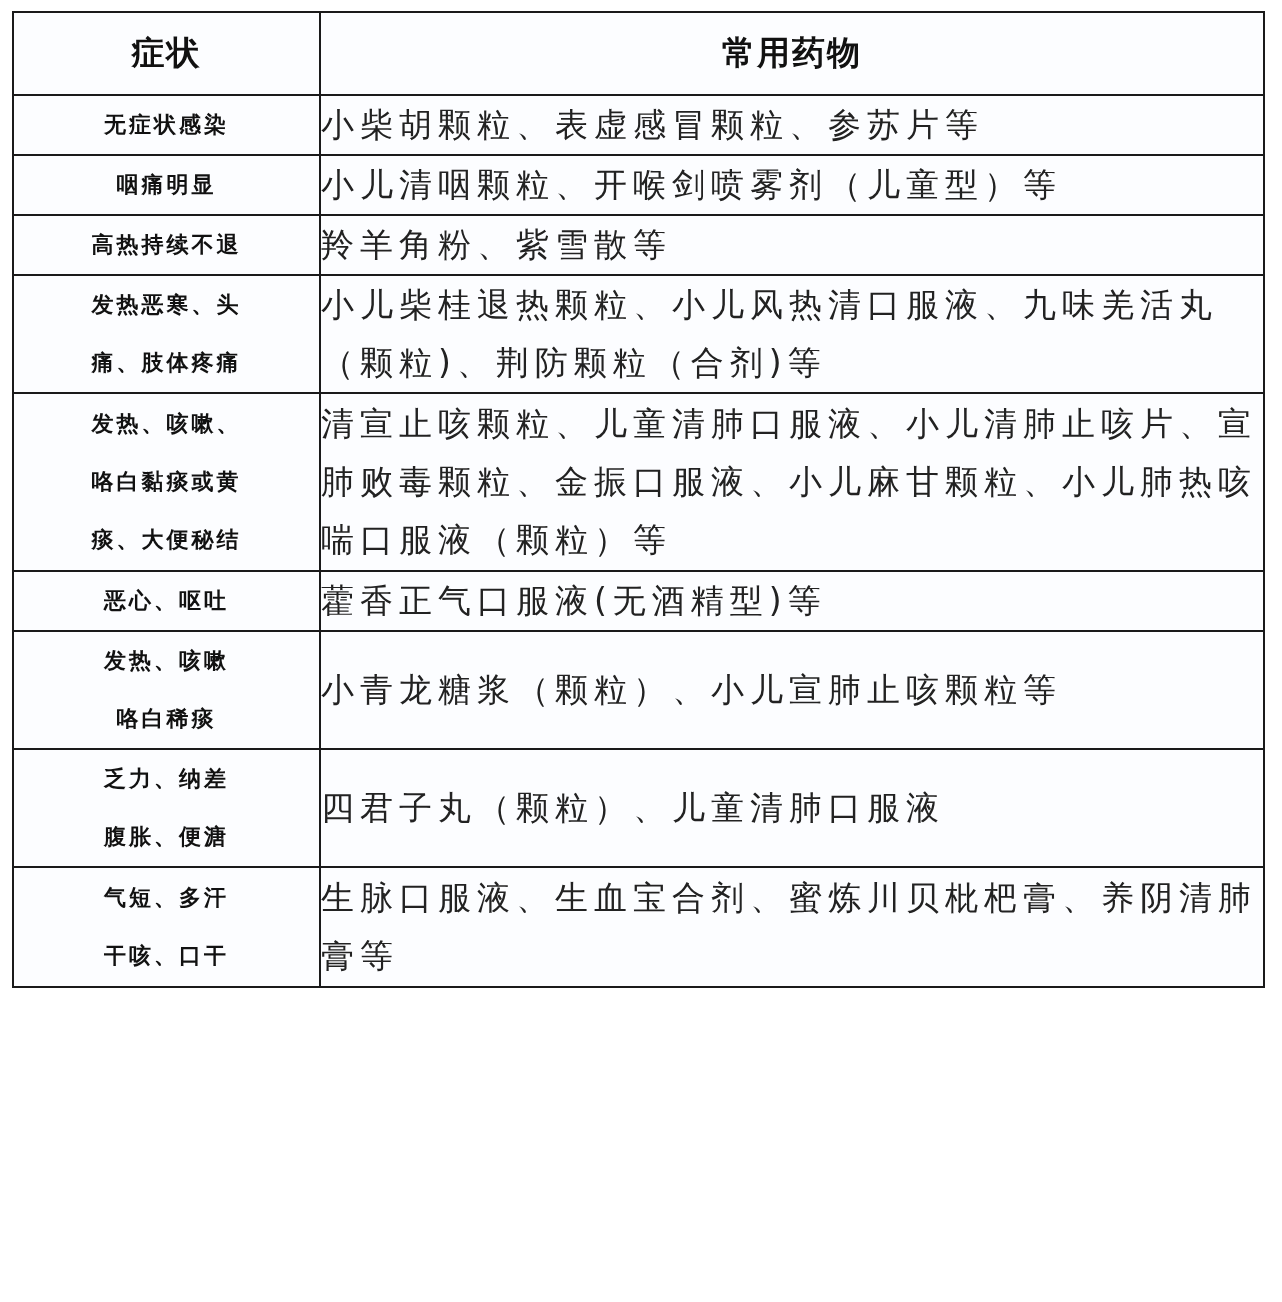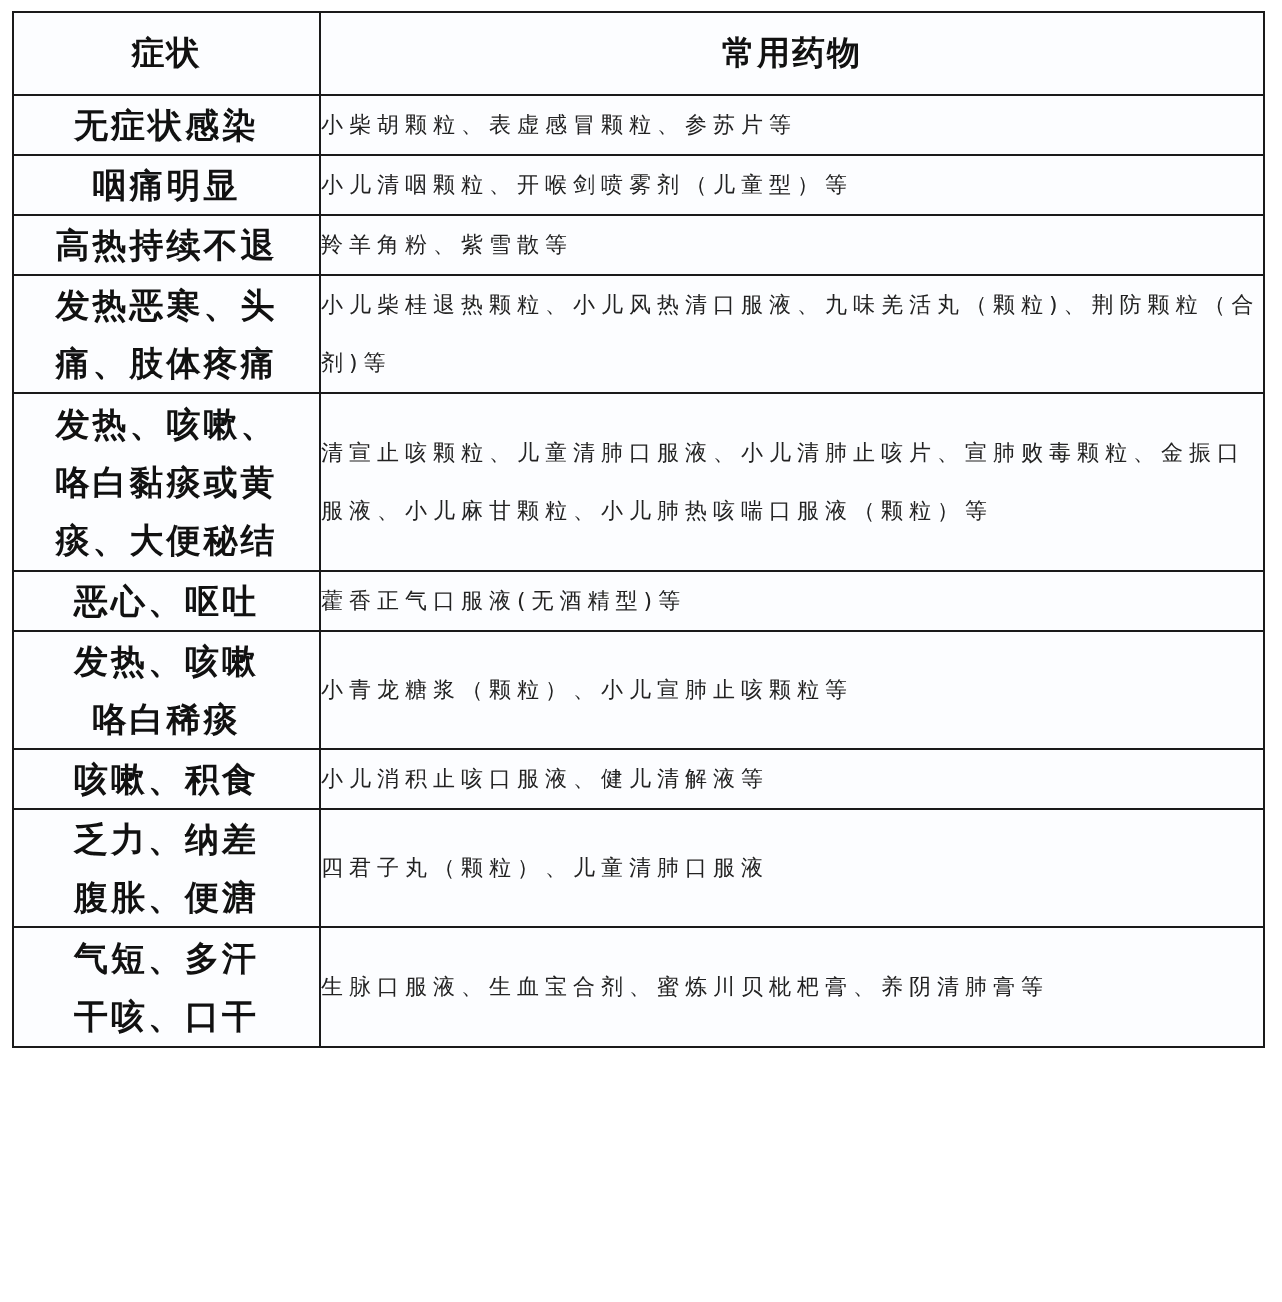--- a/index.html
+++ b/index.html
@@ -32,28 +32,28 @@
     th {
       font-weight: bold;
       font-size: 33px;
       height: 81px;
       text-align: center;
       letter-spacing: 2px;
     }
     td.sym {
       text-align: center;
       font-weight: bold;
-      font-size: 34px;
+      font-size: 22px;
       line-height: 58px;
       padding: 0 14px;
       letter-spacing: 3px;
     }
     td.med {
       text-align: left;
-      font-size: 22px;
+      font-size: 33px;
       line-height: 58px;
       padding: 0 10px 0 18px;
       letter-spacing: 6px;
       color: #222;
     }
     .sym-line { display: block; }
   </style>
 </head>
 <body>
 
@@ -104,26 +104,20 @@
         </td>
         <td class="med">藿香正气口服液(无酒精型)等</td>
       </tr>
       <tr style="height: 118px;">
         <td class="sym">
           <span class="sym-line">发热、咳嗽</span>
           <span class="sym-line">咯白稀痰</span>
         </td>
         <td class="med">小青龙糖浆（颗粒）、小儿宣肺止咳颗粒等</td>
       </tr>
-      <tr style="height: 60px;">
-        <td class="sym">
-          <span class="sym-line">咳嗽、积食</span>
-        </td>
-        <td class="med">小儿消积止咳口服液、健儿清解液等</td>
-      </tr>
       <tr style="height: 118px;">
         <td class="sym">
           <span class="sym-line">乏力、纳差</span>
           <span class="sym-line">腹胀、便溏</span>
         </td>
         <td class="med">四君子丸（颗粒）、儿童清肺口服液</td>
       </tr>
       <tr style="height: 120px;">
         <td class="sym">
           <span class="sym-line">气短、多汗</span>

